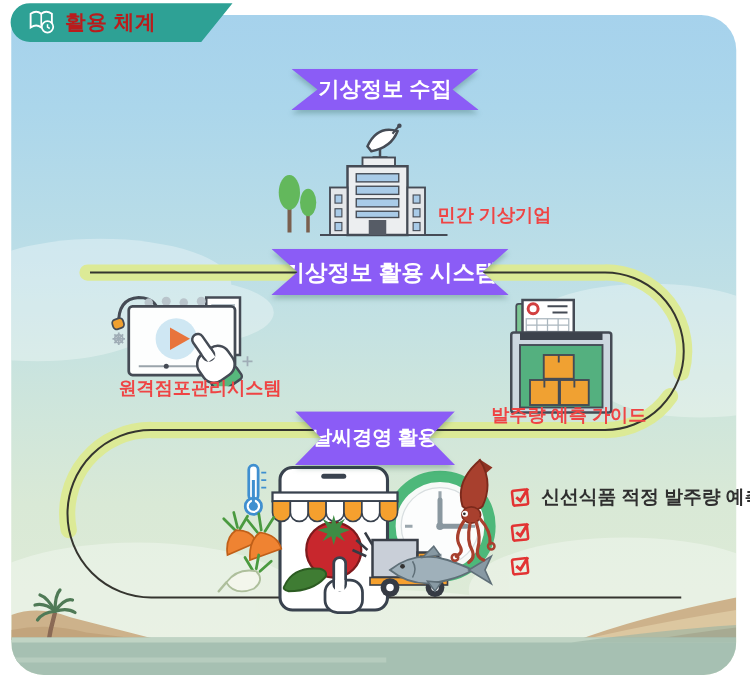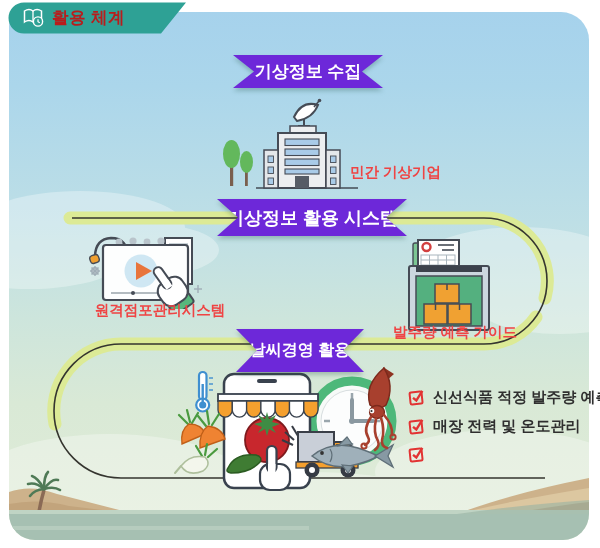--- a/index.html
+++ b/index.html
@@ -16,21 +16,21 @@
   .abs{position:absolute;}
   
   .badge{position:absolute;left:8px;top:2px;width:182px;height:32px;z-index:30;}
   .badge-content{
     position:absolute;left:14px;top:0;height:31px;display:flex;align-items:center;gap:7px;
     color:#b91c1c;font-weight:bold;font-size:16.5px;letter-spacing:0.5px;
   }
   
   .ribbon-wrap{position:absolute;z-index:20;filter:drop-shadow(0 3px 2px rgba(30,80,60,0.28));}
   .ribbon{
-    width:100%;height:100%;background:#6d28d9;color:#ffffff;font-weight:bold;
+    width:100%;height:100%;background:#8b5cf6;color:#ffffff;font-weight:bold;
     display:flex;align-items:center;justify-content:center;
     clip-path:polygon(0% 0%,100% 0%,calc(100% - 21px) 50%,100% 100%,0% 100%,21px 50%);
   }
   .r1{left:233px;top:55px;width:150px;height:33px;}
   .r1 .ribbon{font-size:17px;}
   .r2{left:217px;top:199px;width:190px;height:37px;}
   .r2 .ribbon{font-size:18px;}
   .r3{left:236px;top:329px;width:128px;height:43px;text-align:center;}
   .r3 .ribbon{font-size:16px;}
   
@@ -365,21 +365,20 @@
       <rect x="2" y="3" width="12" height="12" rx="1.5" fill="none" stroke="#e23333" stroke-width="2"></rect>
       <path d="M5,8.5 L8,11.5 L15,2.5" fill="none" stroke="#e23333" stroke-width="2.4"></path>
     </svg>
     <span class="lbl">신선식품 적정 발주량 예측</span>
   </div>
   <div class="check-row">
     <svg width="17" height="17" viewBox="0 0 17 17" style="transform:rotate(-6deg);">
       <rect x="2" y="3" width="12" height="12" rx="1.5" fill="none" stroke="#e23333" stroke-width="2"></rect>
       <path d="M5,8.5 L8,11.5 L15,2.5" fill="none" stroke="#e23333" stroke-width="2.4"></path>
     </svg>
-    <span class="lbl">매장 전력 및 온도관리</span>
   </div>
   <div class="check-row">
     <svg width="17" height="17" viewBox="0 0 17 17" style="transform:rotate(-6deg);">
       <rect x="2" y="3" width="12" height="12" rx="1.5" fill="none" stroke="#e23333" stroke-width="2"></rect>
       <path d="M5,8.5 L8,11.5 L15,2.5" fill="none" stroke="#e23333" stroke-width="2.4"></path>
     </svg>
   </div>
 </div>
 
 <div class="badge">

